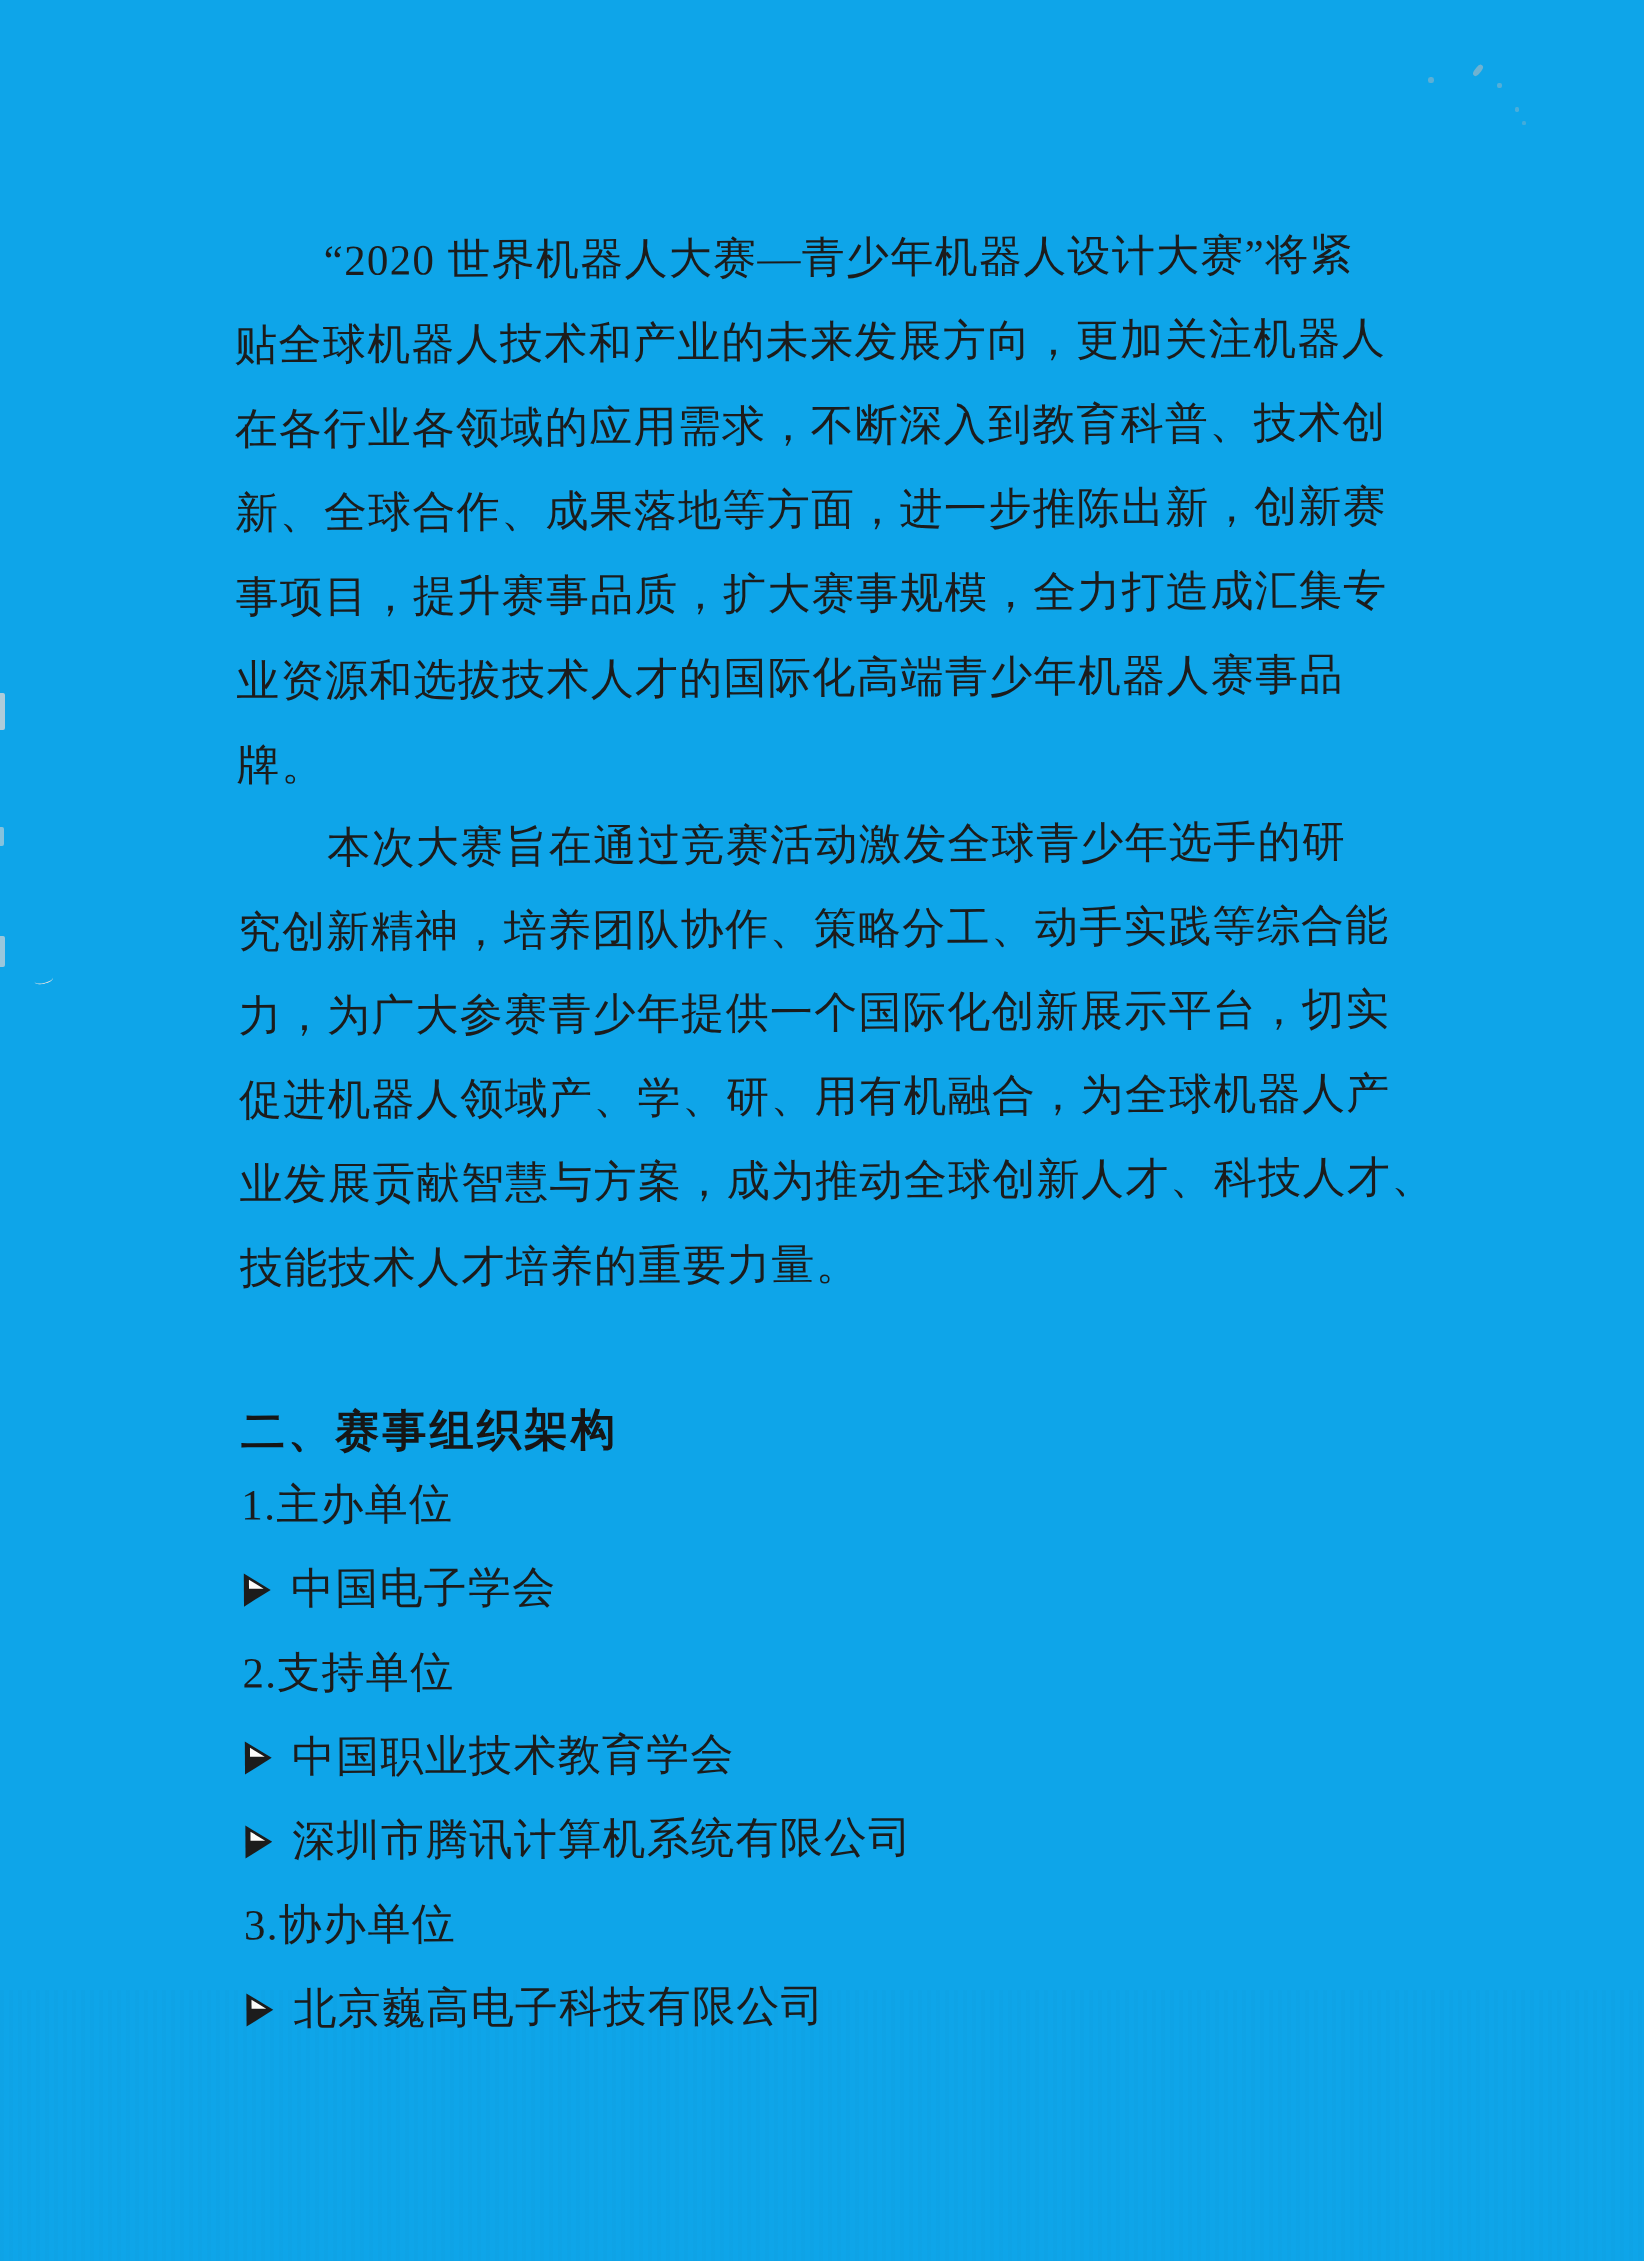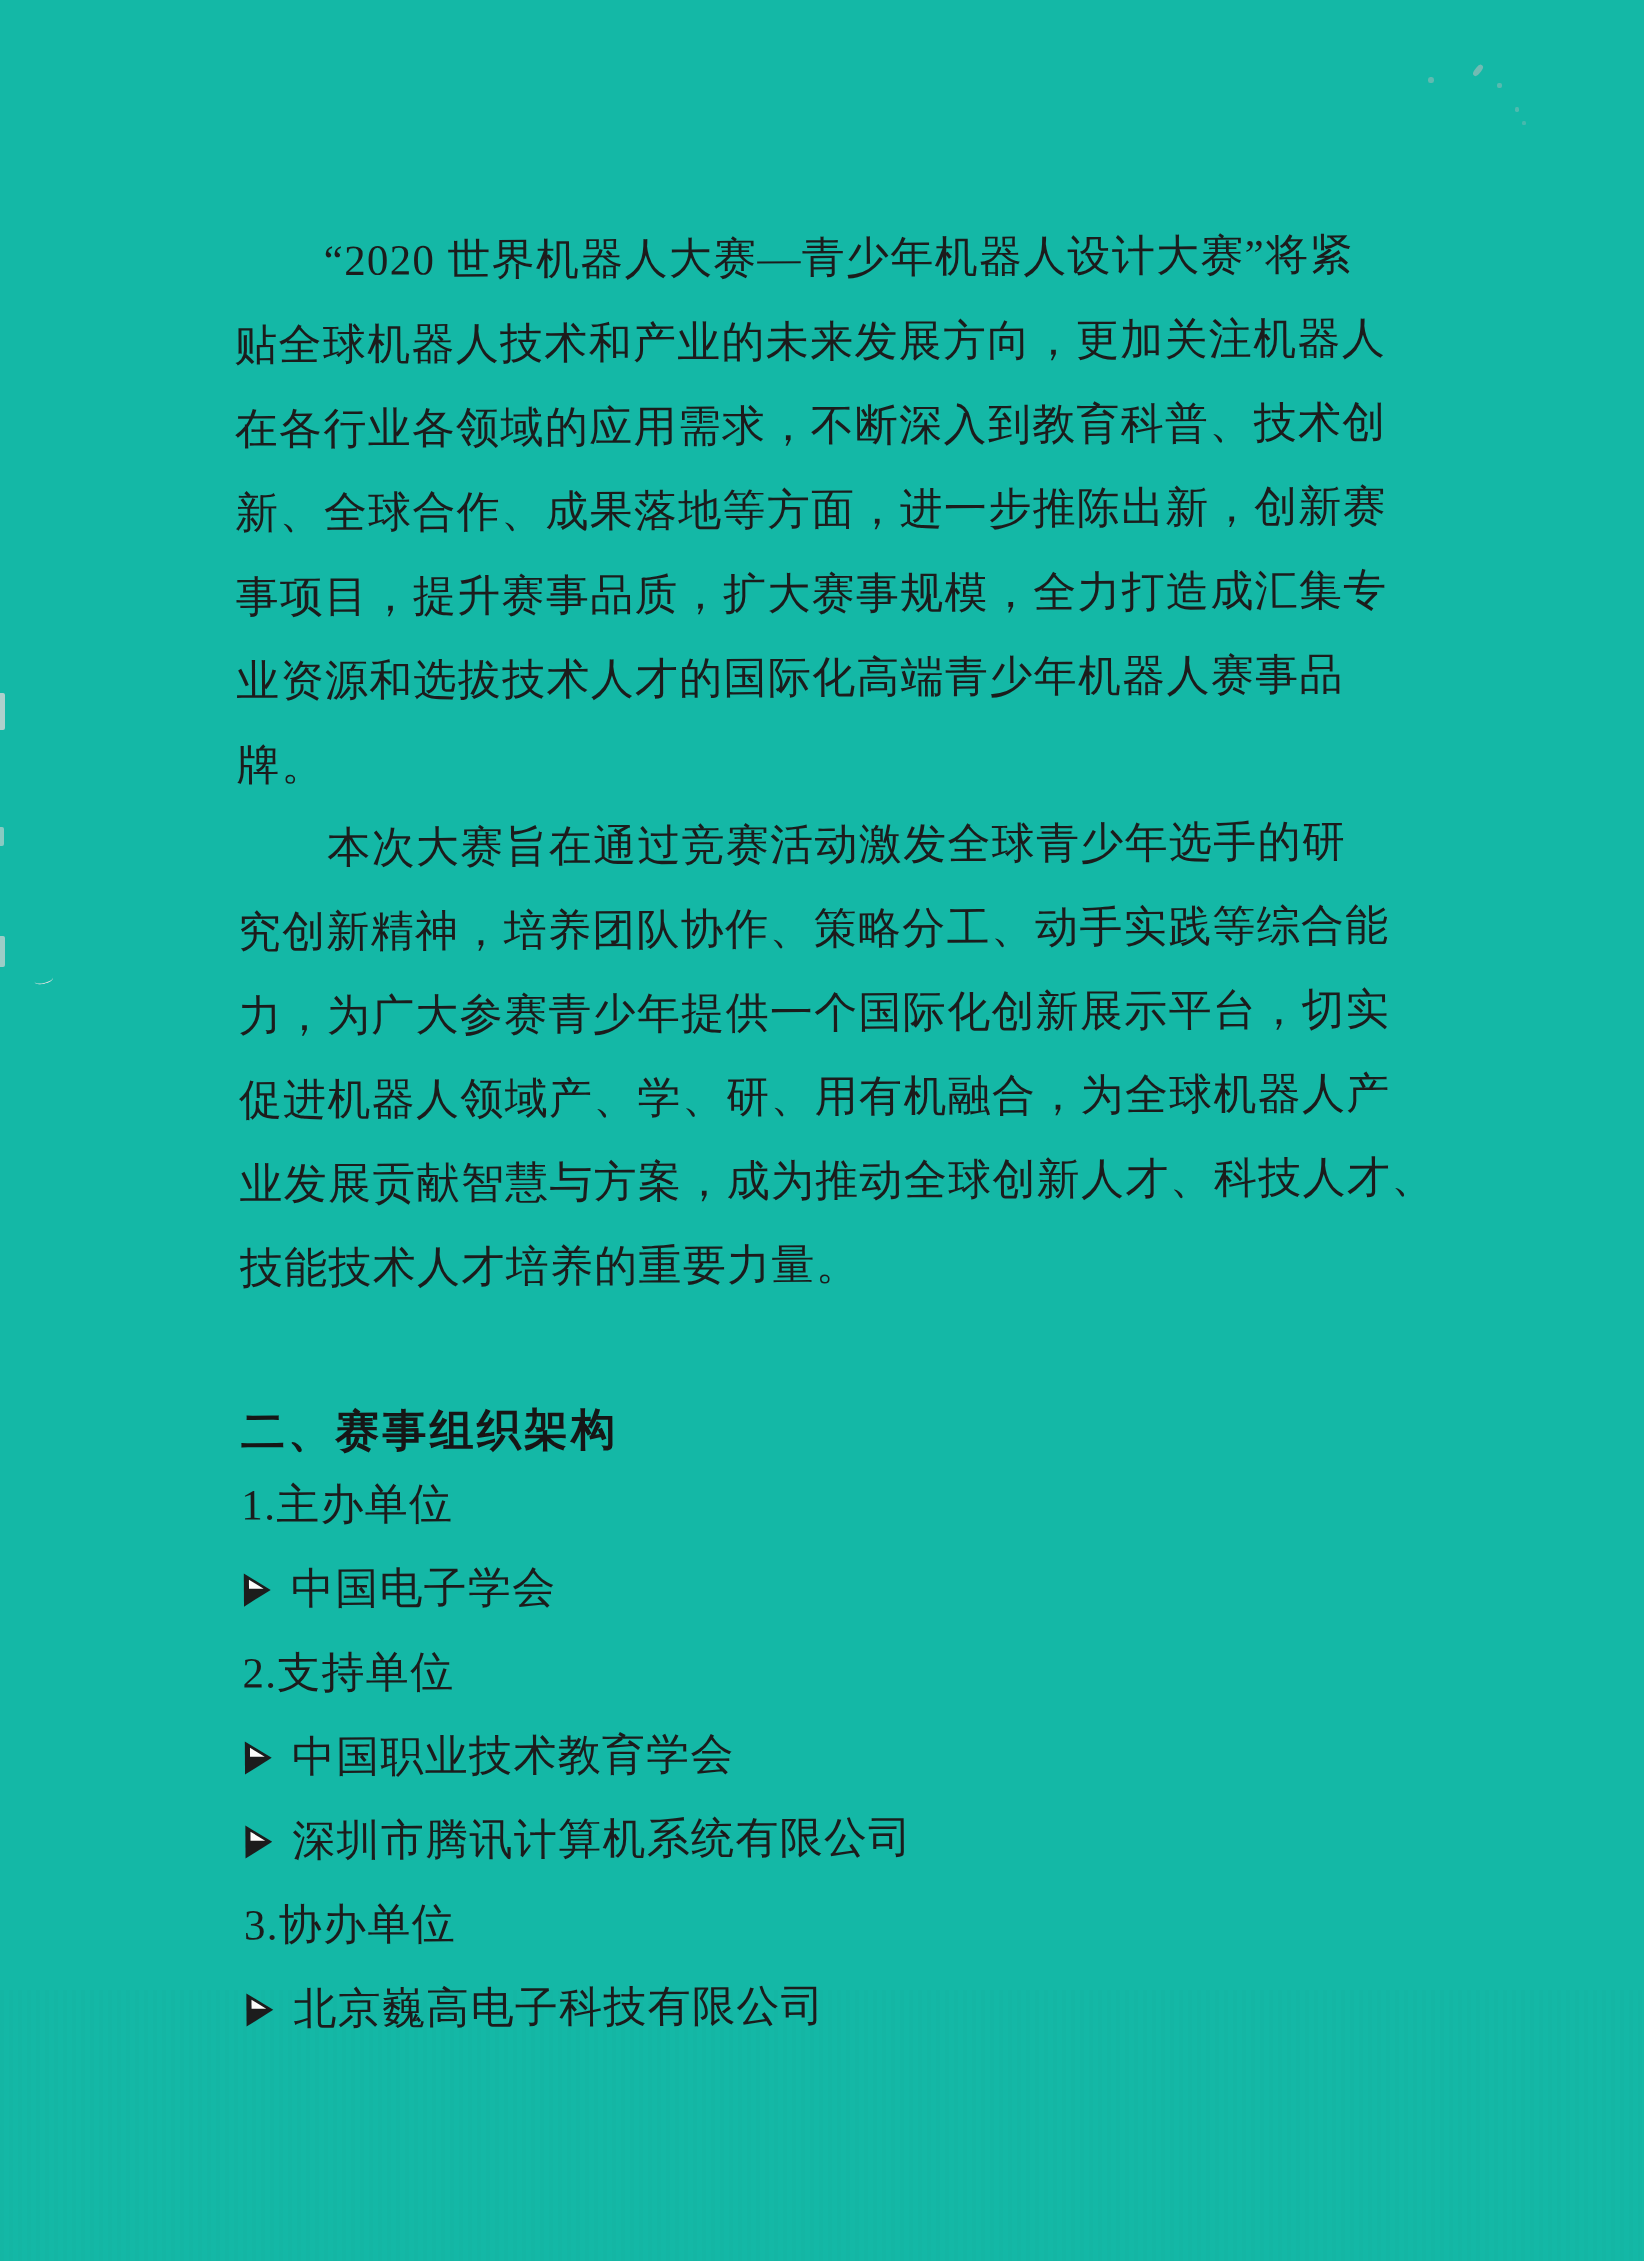--- a/index.html
+++ b/index.html
@@ -4,21 +4,21 @@
 <style>
   html, body {
     margin: 0;
     padding: 0;
     background: #e8e8e8;
   }
   .page {
     position: relative;
     width: 1644px;
     height: 2261px;
-    background: #14b8a6;
+    background: #0ea5e9;
     overflow: hidden;
     font-family: "Liberation Serif", "DejaVu Serif", serif;
     color: #1c1c1c;
   }
   
   .page::after {
     content: "";
     position: absolute;
     left: 0; right: 0; bottom: 0;
     height: 271px;

